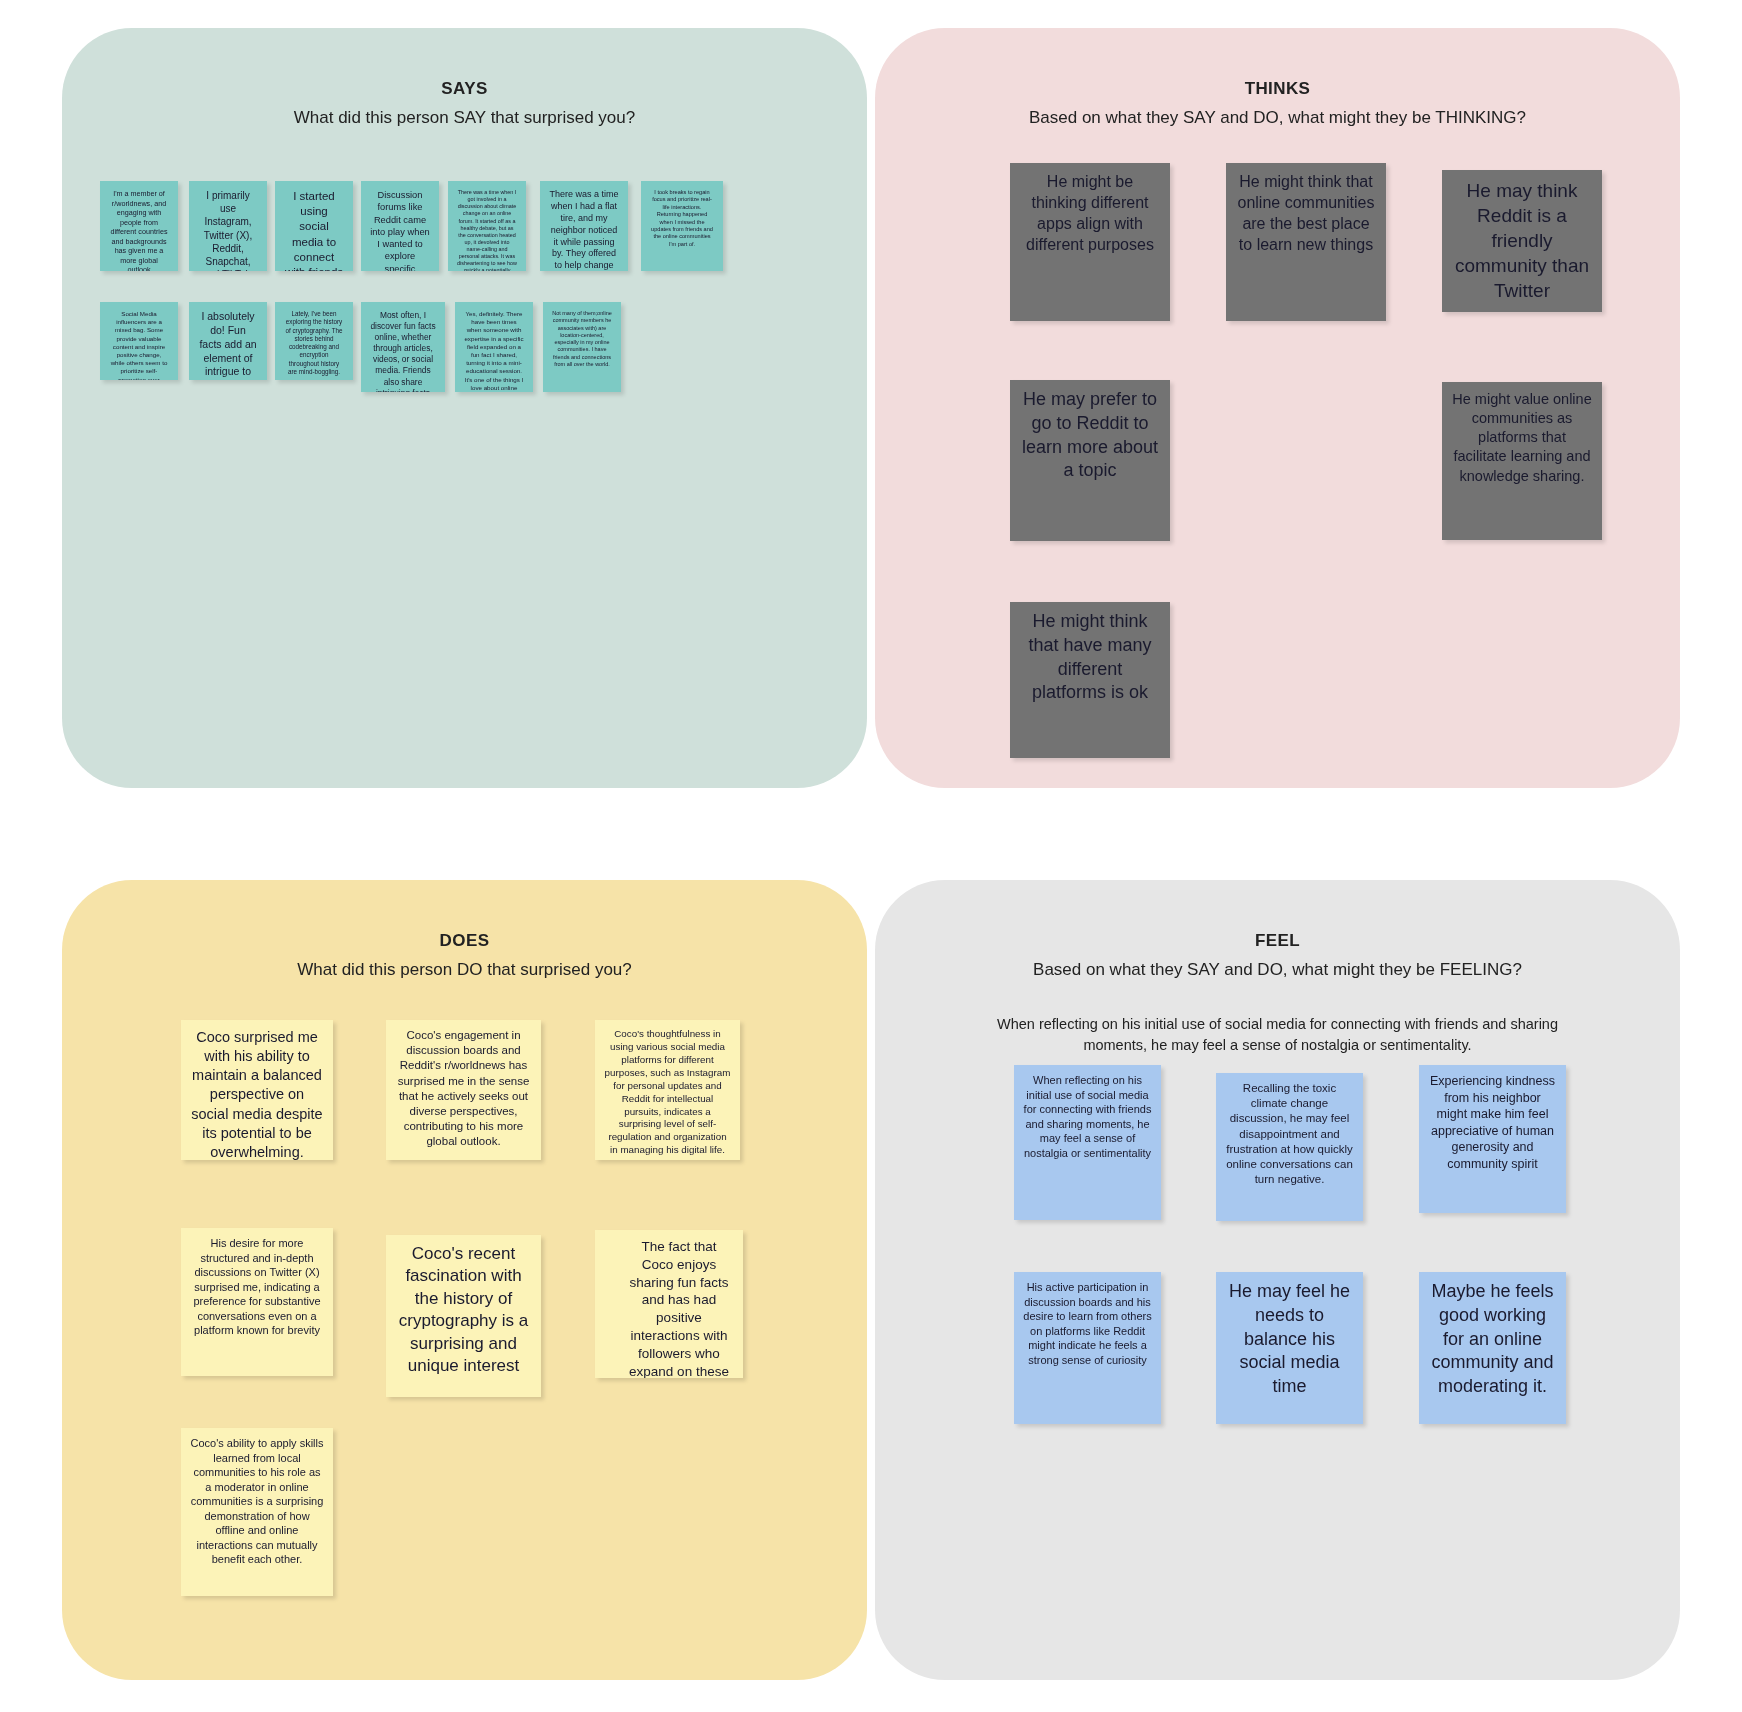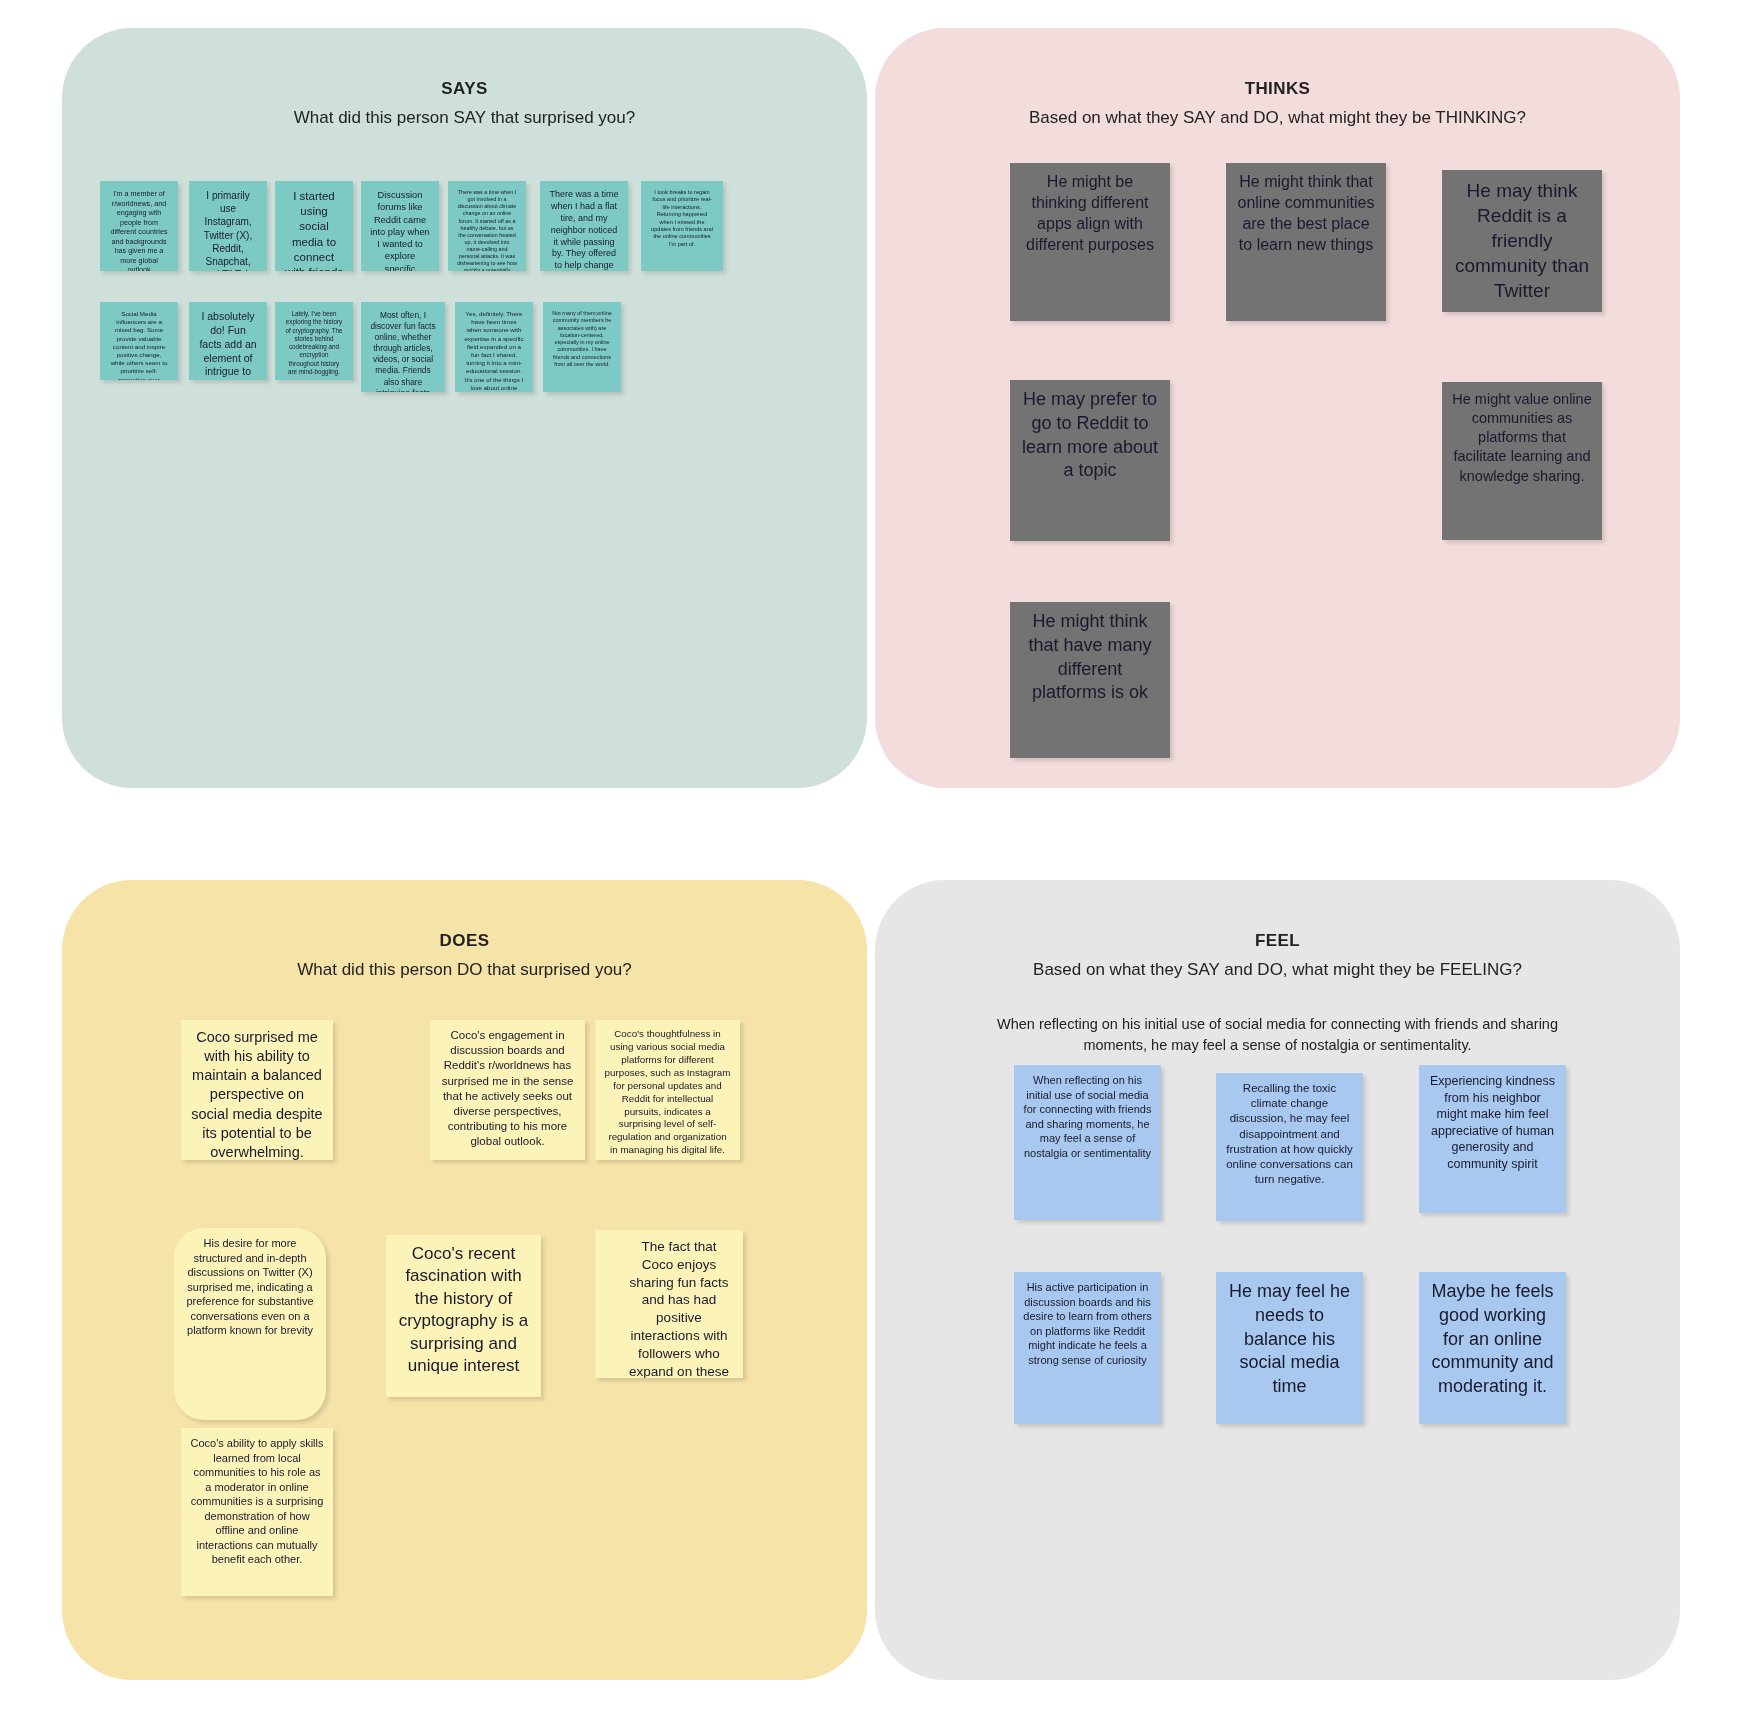--- a/index.html
+++ b/index.html
@@ -165,27 +165,27 @@
     </div>
     <div class="note n-thinks" style="left: 1442px; top: 382px; width: 160px; height: 158px; font-size: 14.5px;">
       <span>He might value online communities as platforms that facilitate learning and knowledge sharing.</span>
     </div>
     <div class="note n-thinks" style="left: 1010px; top: 602px; width: 160px; height: 156px; font-size: 18px;">
       <span>He might think that have many different platforms is ok</span>
     </div>
     <div class="note n-does" style="left: 181px; top: 1020px; width: 152px; height: 140px; font-size: 14.5px;">
       <span>Coco surprised me with his ability to maintain a balanced perspective on social media despite its potential to be overwhelming.</span>
     </div>
-    <div class="note n-does" style="left: 386px; top: 1020px; width: 155px; height: 140px; font-size: 11.5px; margin-left: 44px;">
+    <div class="note n-does" style="left: 386px; top: 1020px; width: 155px; height: 140px; font-size: 11.5px;">
       <span>Coco's engagement in discussion boards and Reddit's r/worldnews has surprised me in the sense that he actively seeks out diverse perspectives, contributing to his more global outlook.</span>
     </div>
     <div class="note n-does" style="left: 595px; top: 1020px; width: 145px; height: 140px; font-size: 9.8px;">
       <span>Coco's thoughtfulness in using various social media platforms for different purposes, such as Instagram for personal updates and Reddit for intellectual pursuits, indicates a surprising level of self-regulation and organization in managing his digital life.</span>
     </div>
-    <div class="note n-does" style="left: 174px; top: 1228px; width: 152px; height: 192px; font-size: 11px; border-radius: 30px;">
+    <div class="note n-does" style="left: 181px; top: 1228px; width: 152px; height: 148px; font-size: 11px;">
       <span>His desire for more structured and in-depth discussions on Twitter (X) surprised me, indicating a preference for substantive conversations even on a platform known for brevity</span>
     </div>
     <div class="note n-does" style="left: 386px; top: 1235px; width: 155px; height: 162px; font-size: 17px;">
       <span>Coco's recent fascination with the history of cryptography is a surprising and unique interest</span>
     </div>
     <div class="note n-does" style="left: 595px; top: 1230px; width: 148px; height: 148px; font-size: 13.5px; padding-left: 29px;">
       <span>The fact that Coco enjoys sharing fun facts and has had positive interactions with followers who expand on these facts. He used Reddit to learn more.</span>
     </div>
     <div class="note n-does" style="left: 181px; top: 1428px; width: 152px; height: 168px; font-size: 11px;">
       <span>Coco's ability to apply skills learned from local communities to his role as a moderator in online communities is a surprising demonstration of how offline and online interactions can mutually benefit each other.</span>

